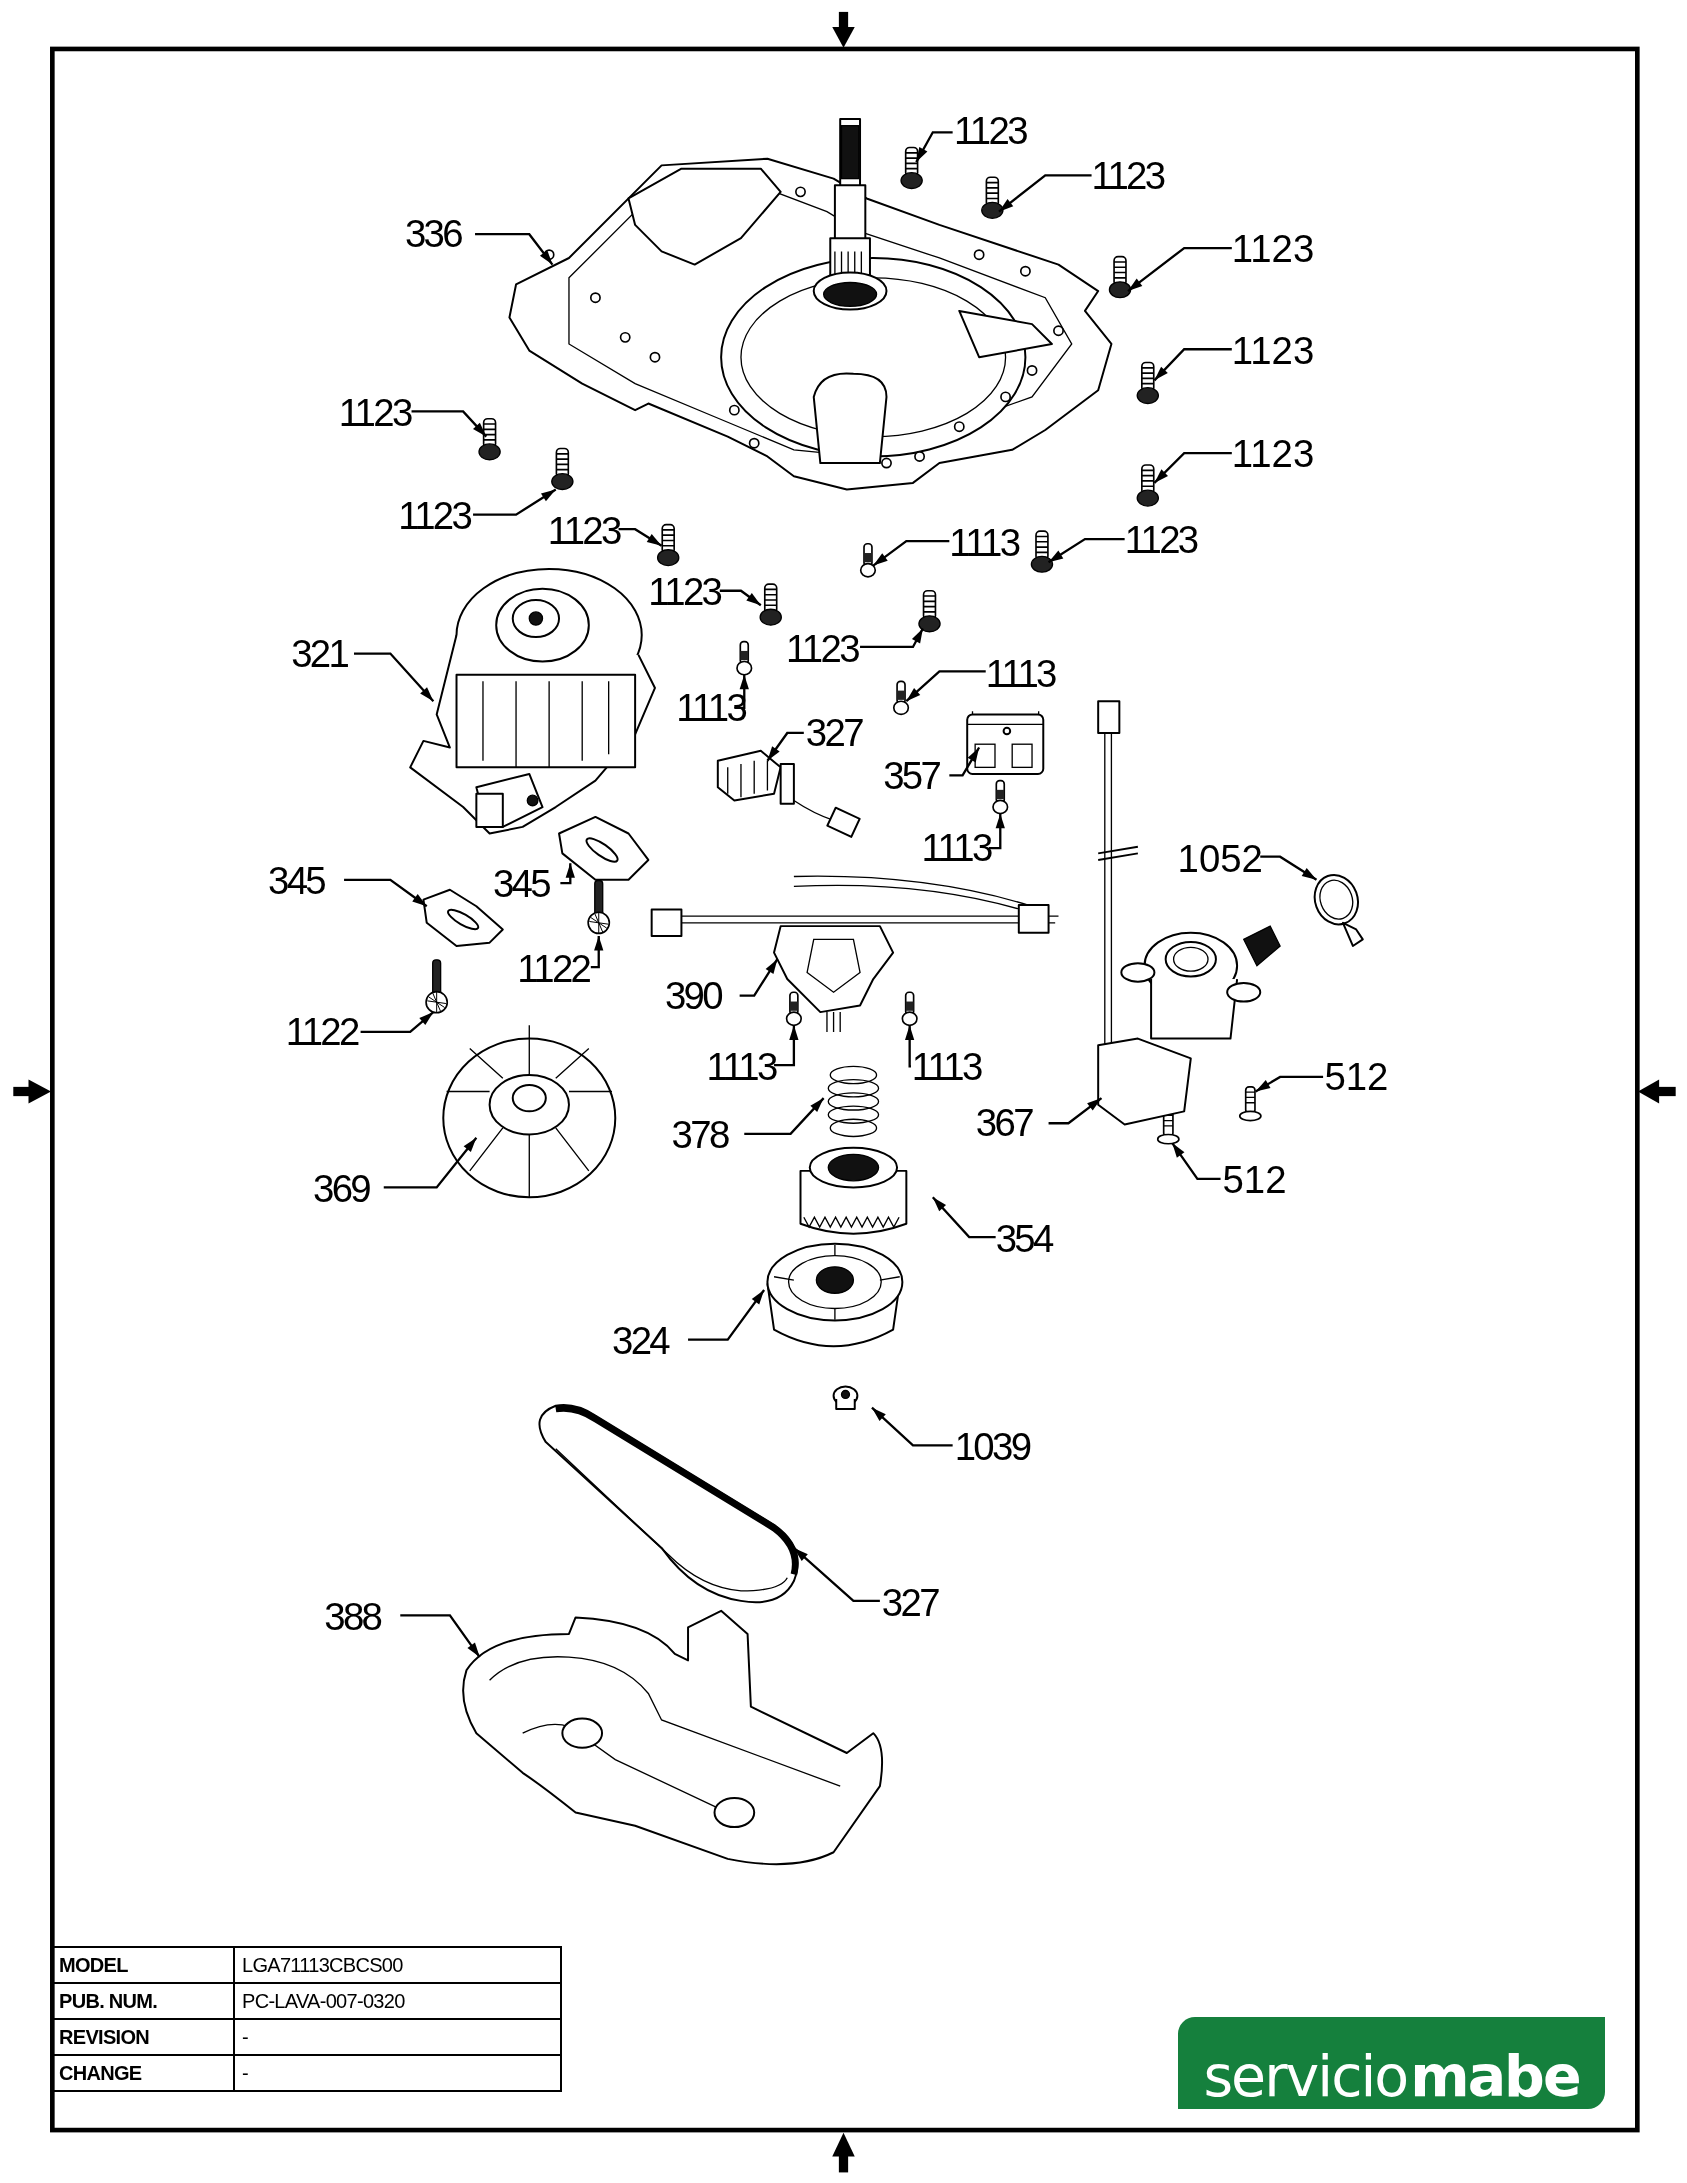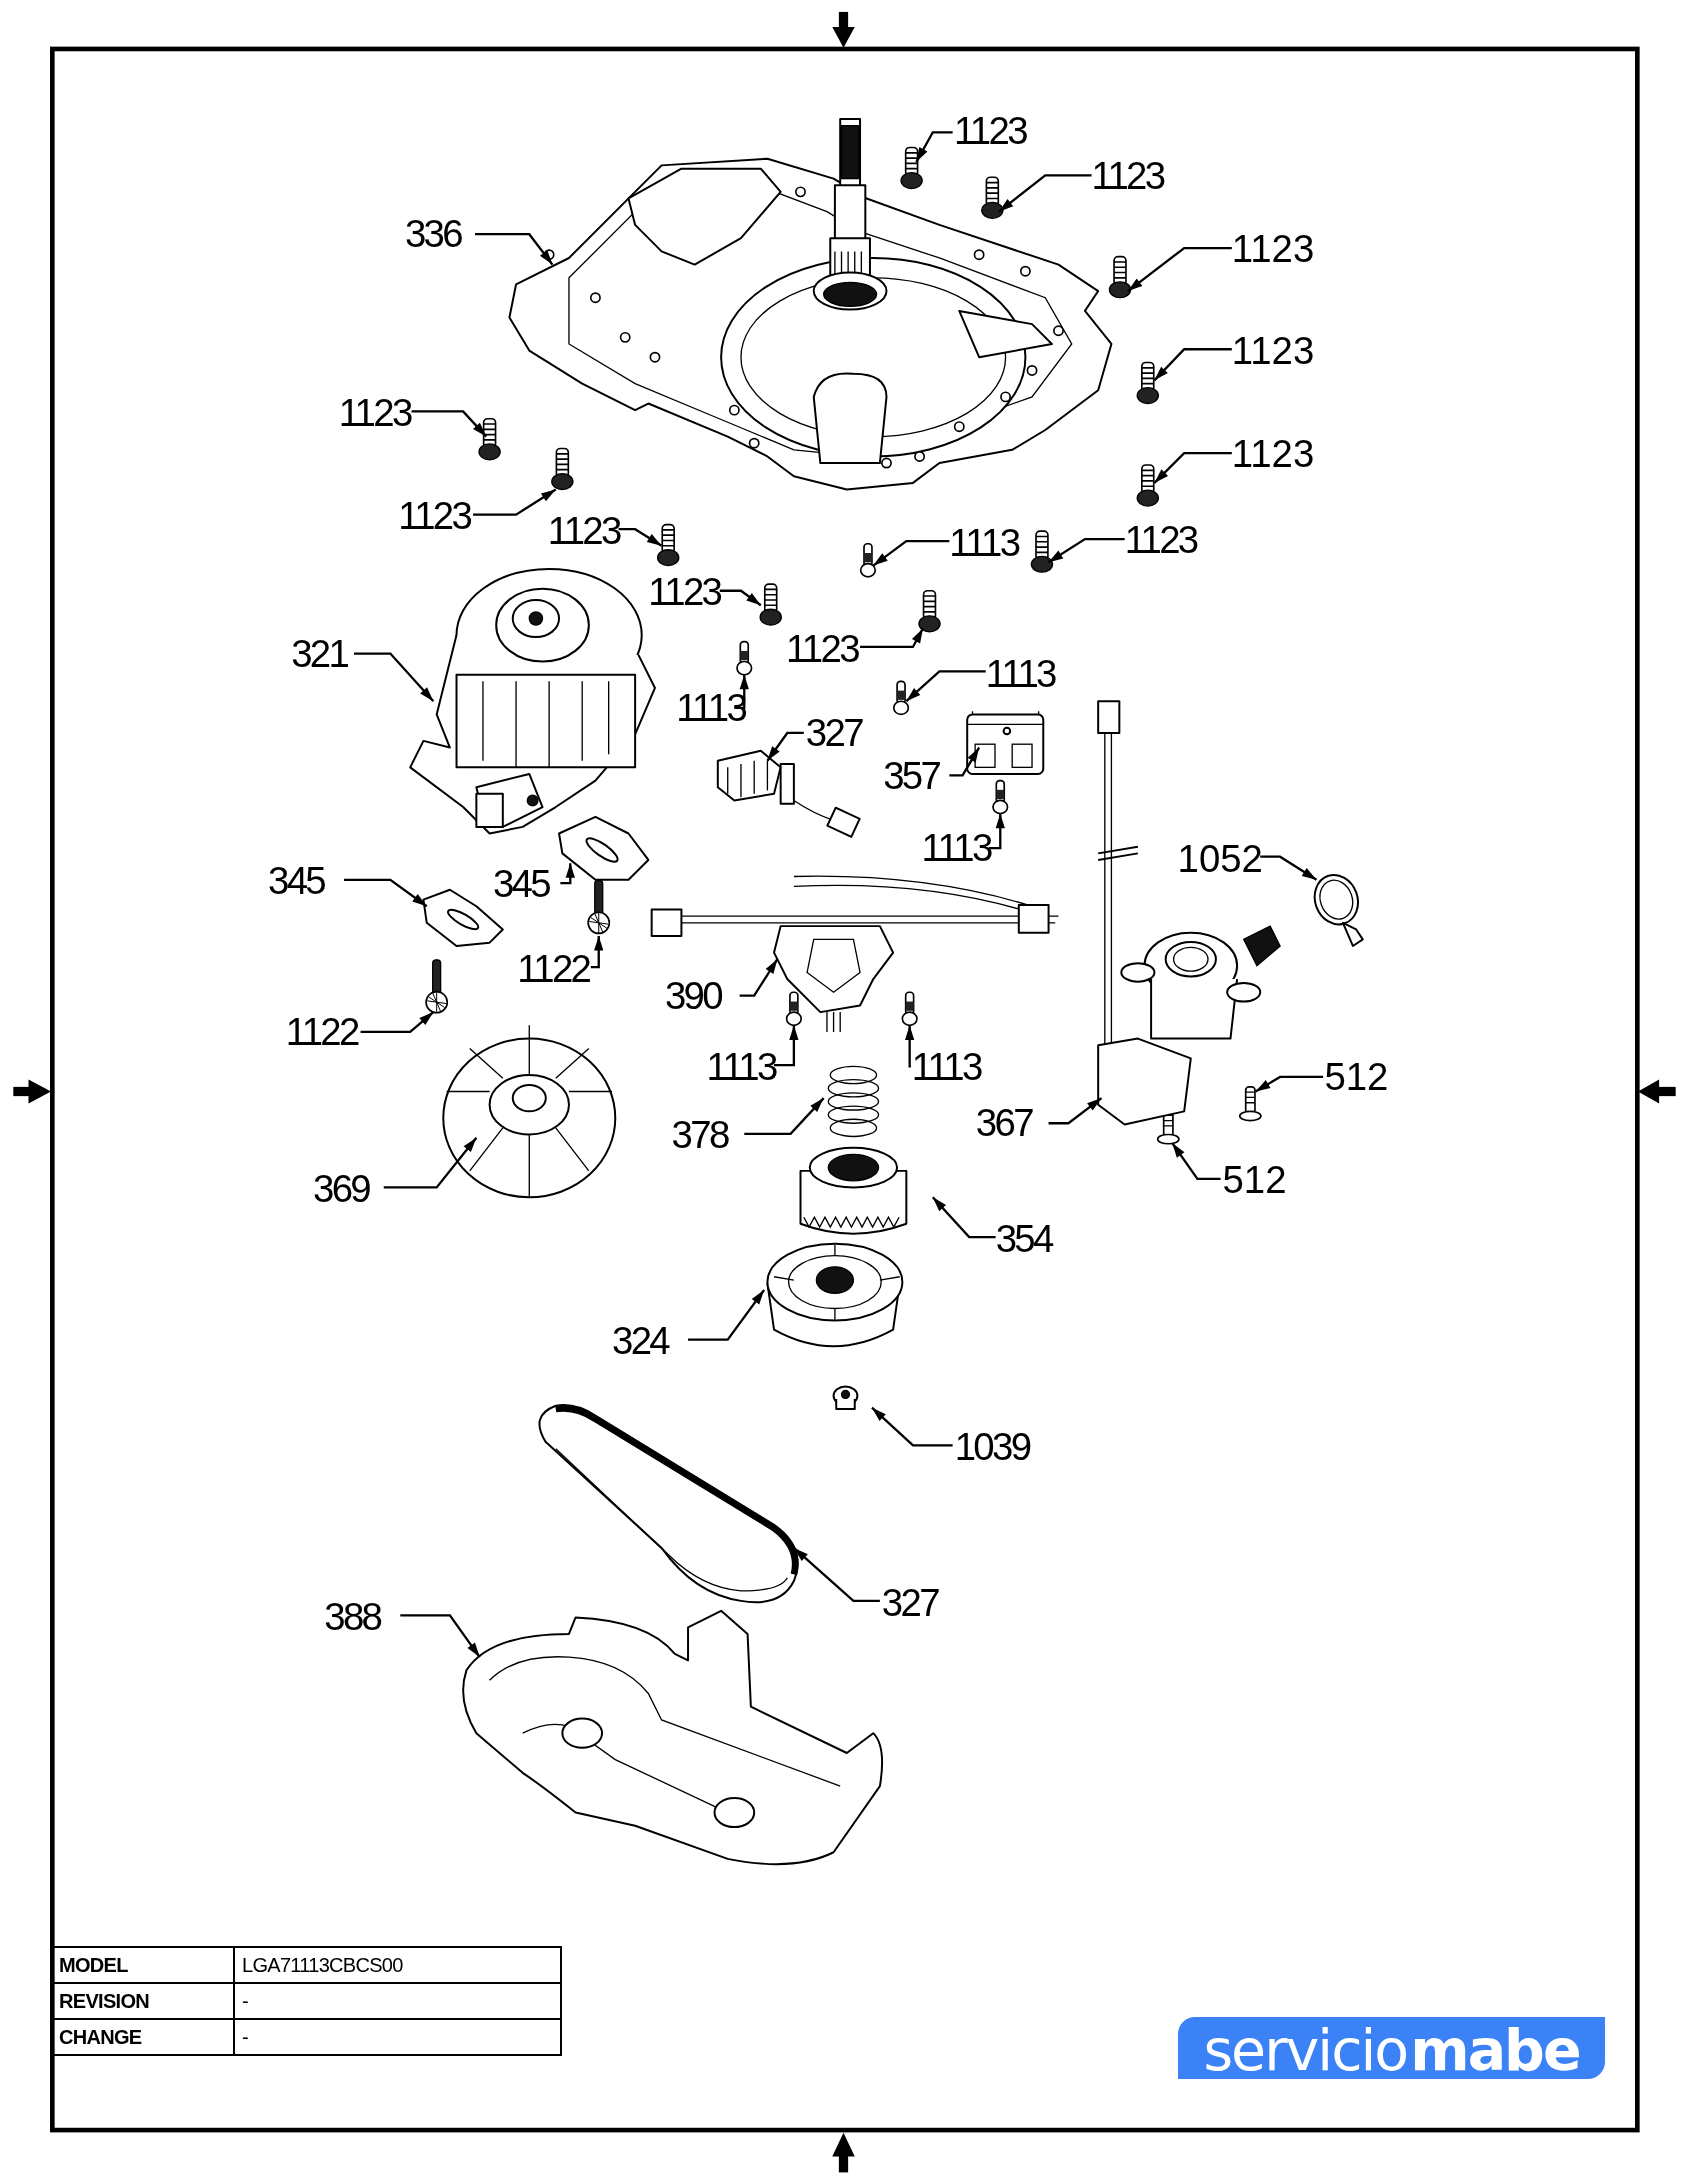--- a/index.html
+++ b/index.html
@@ -11,21 +11,21 @@
   .part-dark { fill: #111; stroke: #000; stroke-width: 2; }
   .leader { fill: none; stroke: #000; stroke-width: 3.5; }
   .arrowhead { fill: #000; }
   .callout { font-family: "Liberation Sans Narrow", "Liberation Sans", sans-serif; font-size: 58px; fill: #000; }
   .callout.narrow { font-stretch: condensed; letter-spacing: -4px; }
   .callout.wide { letter-spacing: 0px; }
   #title-block { position: absolute; left: 50px; top: 1946px; border-collapse: collapse; }
   #title-block td { border: 2px solid #000; height: 34px; padding: 0 7px; font-family: "Liberation Sans", sans-serif; font-size: 20px; white-space: nowrap; letter-spacing: -0.7px; }
   #title-block td.k { width: 167px; font-weight: bold; }
   #title-block td.v { width: 311px; margin-top: 40px; }
-  #logo { position: absolute; left: 1178px; top: 2017px; width: 427px; height: 62px; background: #3b82f6; border-radius: 17px 0 17px 0; display: flex; align-items: flex-start; justify-content: center; }
+  #logo { position: absolute; left: 1178px; top: 2017px; width: 427px; height: 92px; background: #15803d; border-radius: 17px 0 17px 0; display: flex; align-items: flex-end; justify-content: center; }
   #logo span { color: #fff; font-family: "DejaVu Sans", sans-serif; font-size: 57px; letter-spacing: -2px; }
   #logo .b { font-weight: bold; margin-left: 3px; }
 </style>
 </head>
 <body>
 
 <svg id="sheet" viewBox="0 0 2550 3300" xmlns="http://www.w3.org/2000/svg">
   <defs>
     <g id="screw-1123">
       <rect x="-9" y="-42" width="18" height="44" rx="6" fill="#fff" stroke="#000" stroke-width="2.5"></rect>
@@ -380,20 +380,24 @@
     </g>
 </svg>
 
 <table id="title-block">
   <tbody>
       <tr>
     <td class="k">MODEL</td>
     <td class="v">LGA71113CBCS00</td>
   </tr>
   <tr>
+    <td class="k">PUB. NUM.</td>
+    <td class="v">PC-LAVA-007-0320</td>
+  </tr>
+  <tr>
     <td class="k">REVISION</td>
     <td class="v">-</td>
   </tr>
   <tr>
     <td class="k">CHANGE</td>
     <td class="v">-</td>
   </tr>
 </tbody>
   </table>
 

